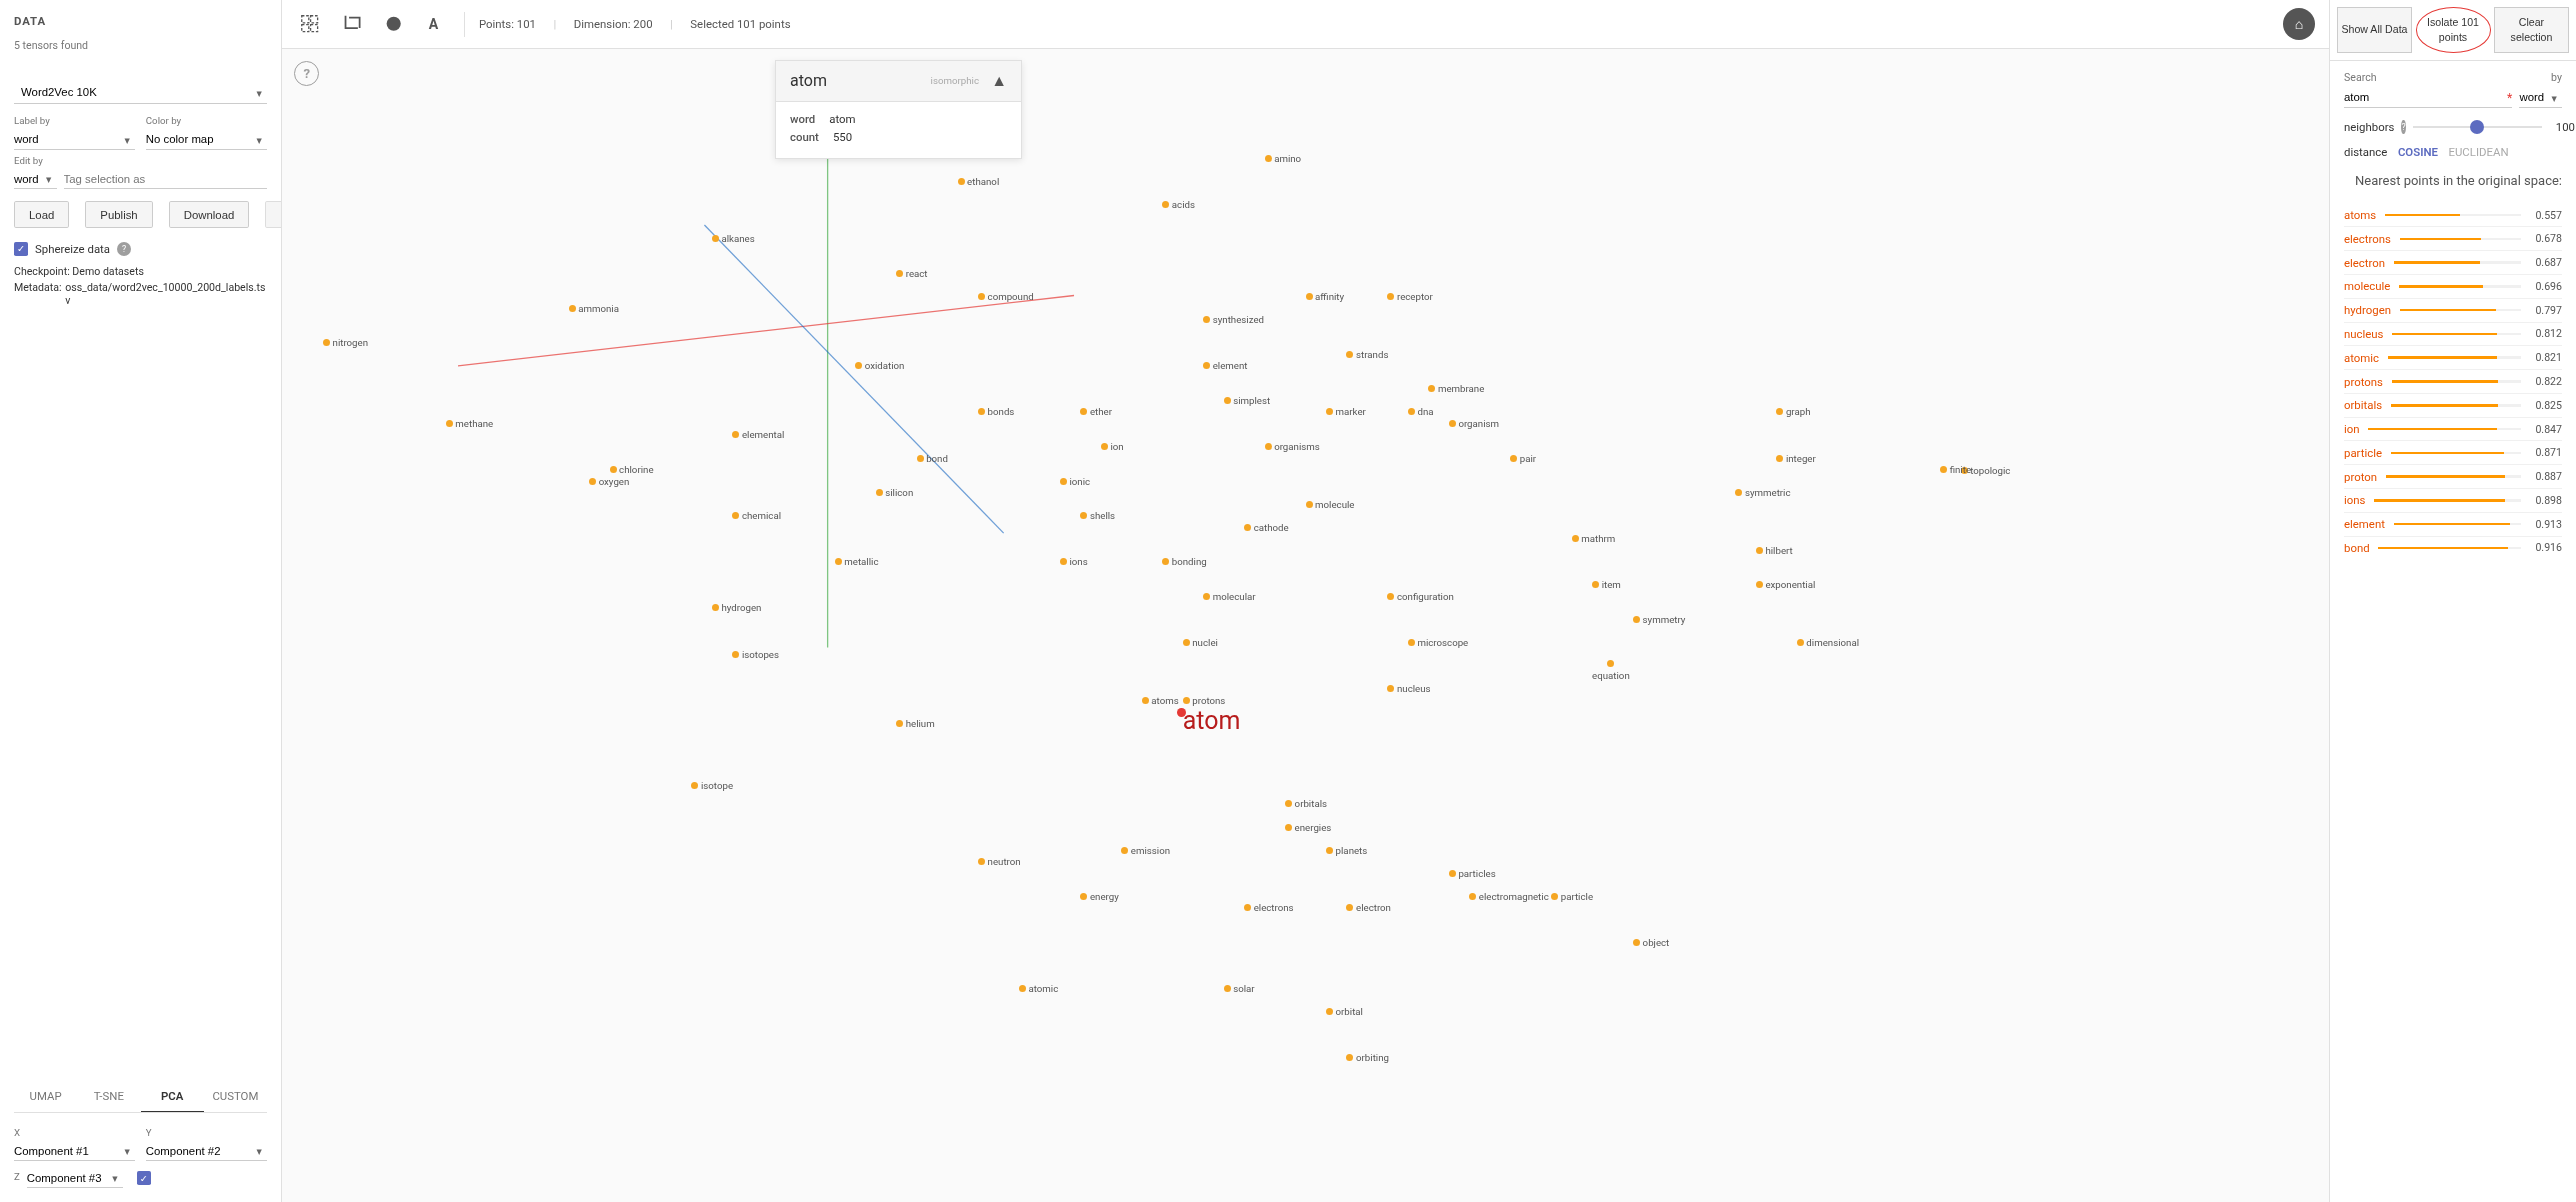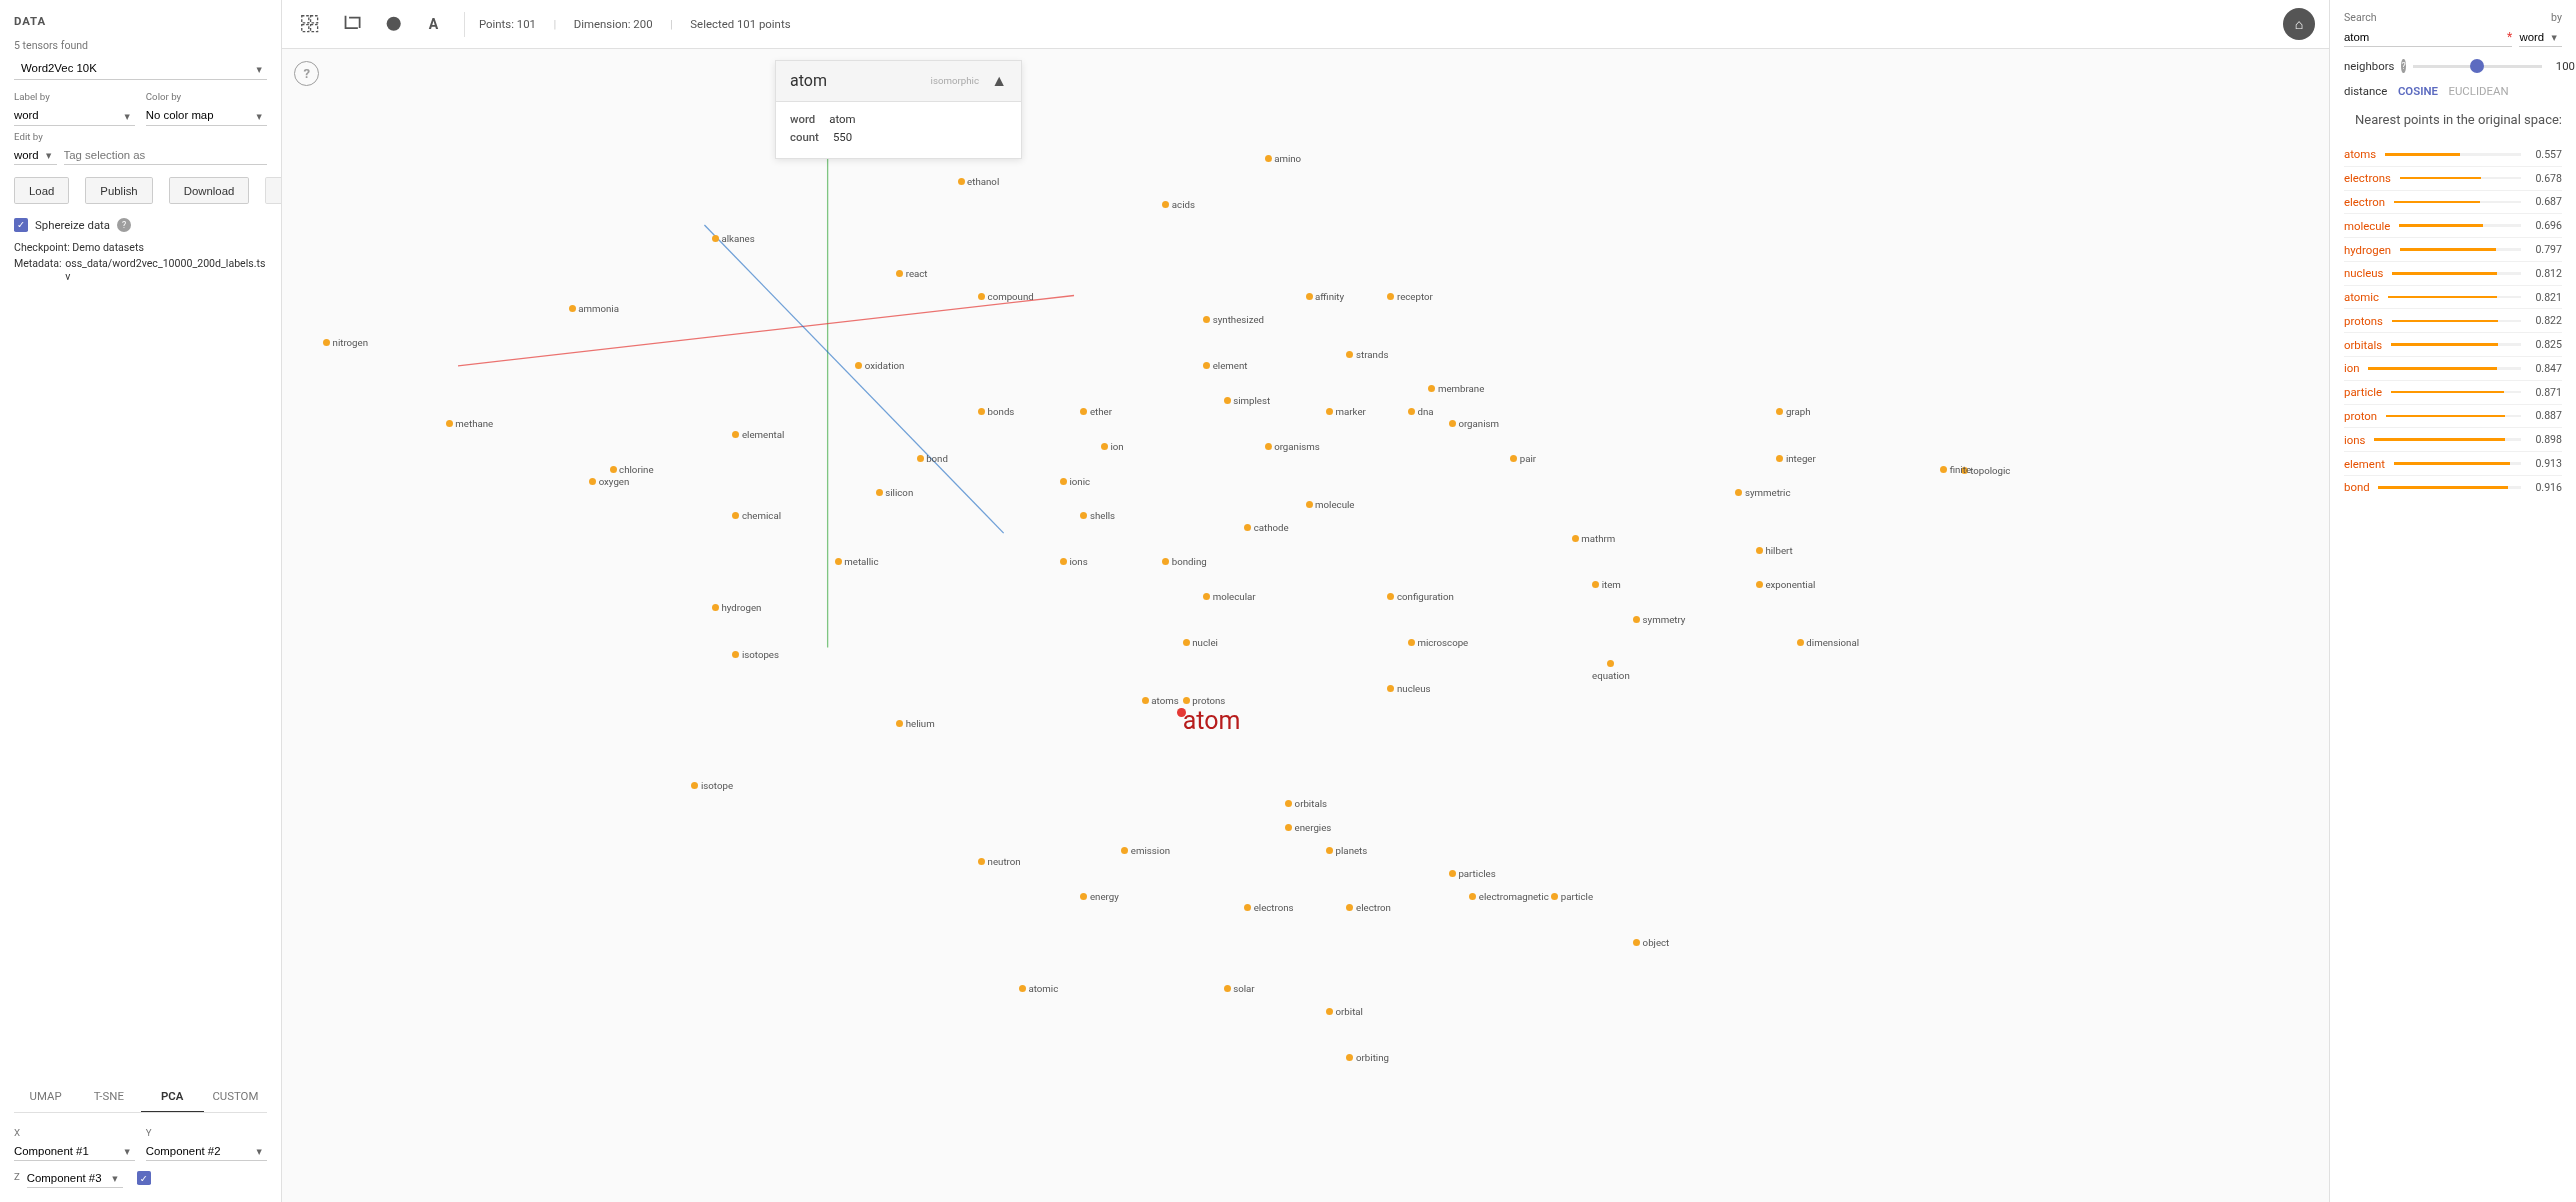--- a/index.html
+++ b/index.html
@@ -11,21 +11,21 @@
       min-width: 282px;
       border-right: 0.9px solid #e0e0e0;
       display: flex;
       flex-direction: column;
       padding: 14px;
       background: #fff;
       overflow-y: auto;
     }
     .panel-title { font-size: 11.4px; font-weight: 700; letter-spacing: 0.9px; color: #555; margin-bottom: 10.6px; }
     .tensors-found { font-size: 10.6px; color: #777; margin-bottom: 5.3px; }
-    .select-wrapper { position: relative; margin-bottom: 10.6px; }
+    .select-wrapper { position: relative; margin-bottom: 10.6px; margin-top: 24px; }
     .select-wrapper select {
       width: 100%; padding: 5.3px 25px 5.3px 7px; border: none; border-bottom: 0.9px solid #ccc;
       background: transparent; font-size: 11.4px; appearance: none; cursor: pointer; outline: none;
     }
     .select-arrow { position: absolute; right: 5.3px; top: 50%; transform: translateY(-50%); pointer-events: none; color: #666; font-size: 10.6px; }
     .row-two-col { display: flex; gap: 10.6px; margin-bottom: 5px; }
     .col-half { flex: 1; }
     .field-label { font-size: 9.7px; color: #777; margin-bottom: 3.5px; }
     .col-half select {
       width: 100%; border: none; border-bottom: 0.9px solid #ccc;
@@ -703,20 +703,25 @@
         <div class="info-row">
           <span class="info-key">count</span>
           <span class="info-val">550</span>
         </div>
       </div>
     </div>
   </div>
 </div>
 
 <div id="right-panel">
+  <div class="right-top-buttons">
+    <button class="right-btn" style="line-height:1.4;font-size:10.6px;">Show All Data</button>
+    <button class="right-btn highlight-red" style="font-size:10.6px;line-height:1.4;margin:0 3.5px;">Isolate 101 points</button>
+    <button class="right-btn" style="font-size:10.6px;line-height:1.4;">Clear selection</button>
+  </div>
 
   <div class="right-section">
 
     <div style="display:flex;align-items:center;margin-bottom:3.5px;">
       <span class="search-label">Search</span>
       <span class="search-by-label">by</span>
     </div>
     <div style="display:flex;align-items:center;gap:7px;margin-bottom:12.3px;">
       <div class="search-input-wrap">
         <input class="search-input" type="text" value="atom" style="">

